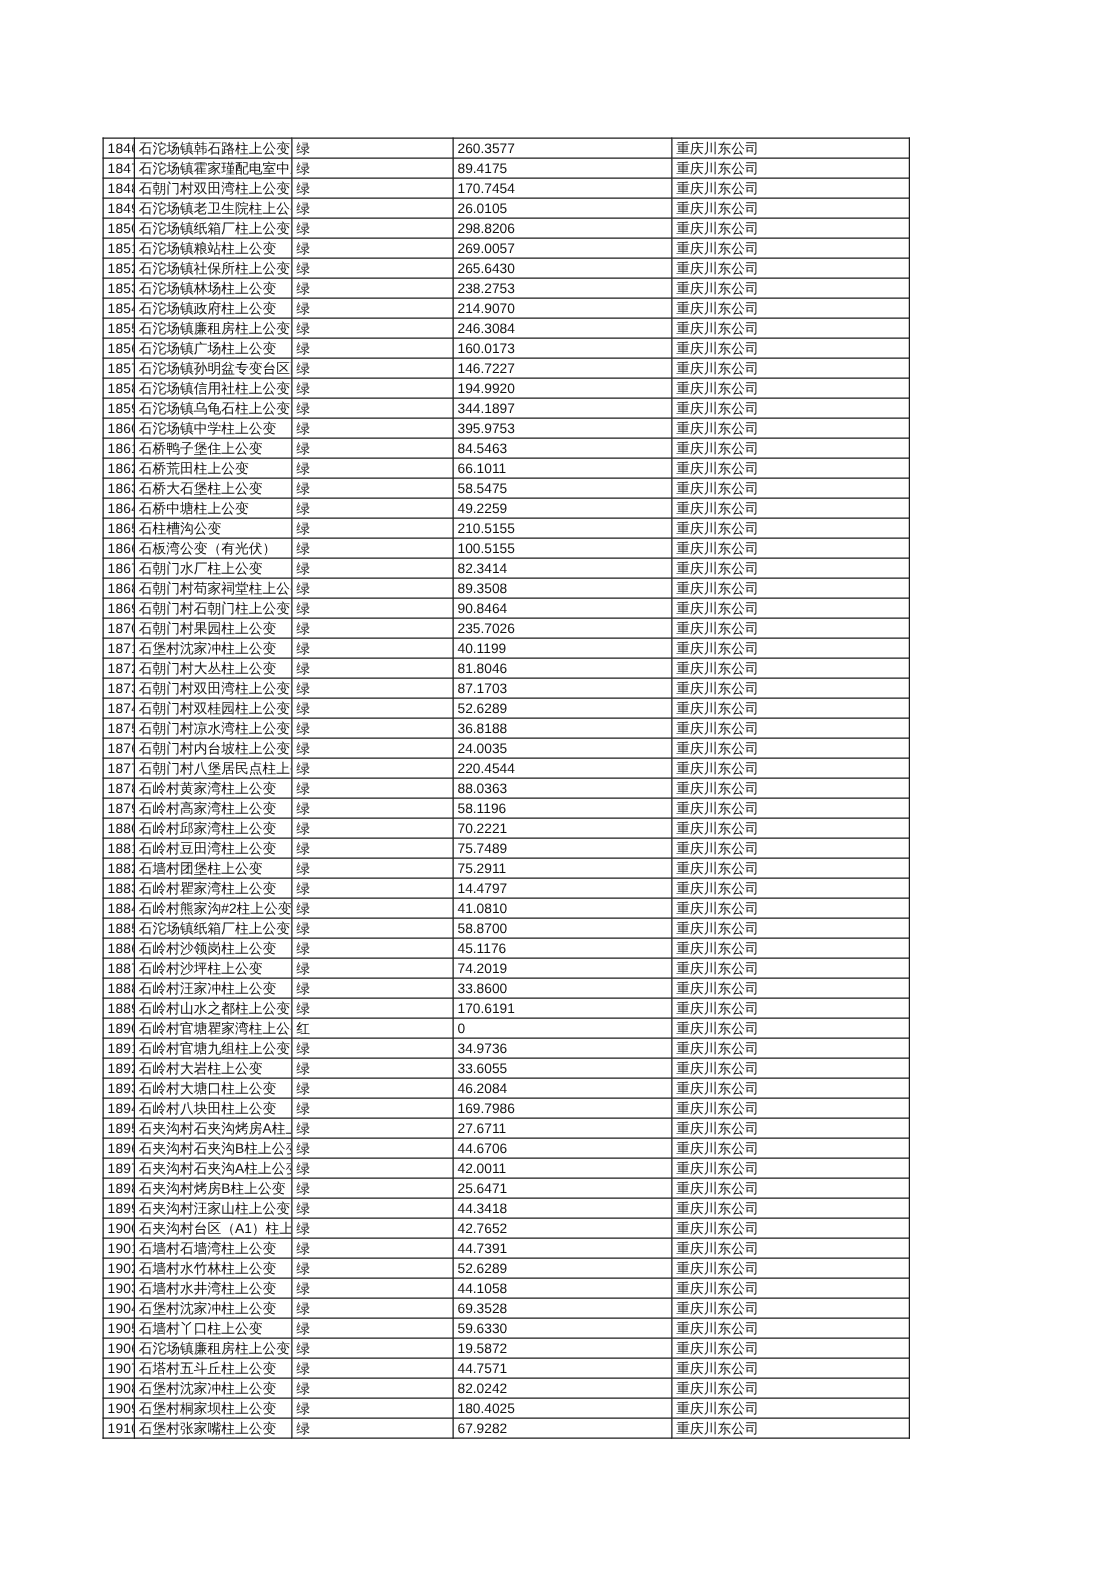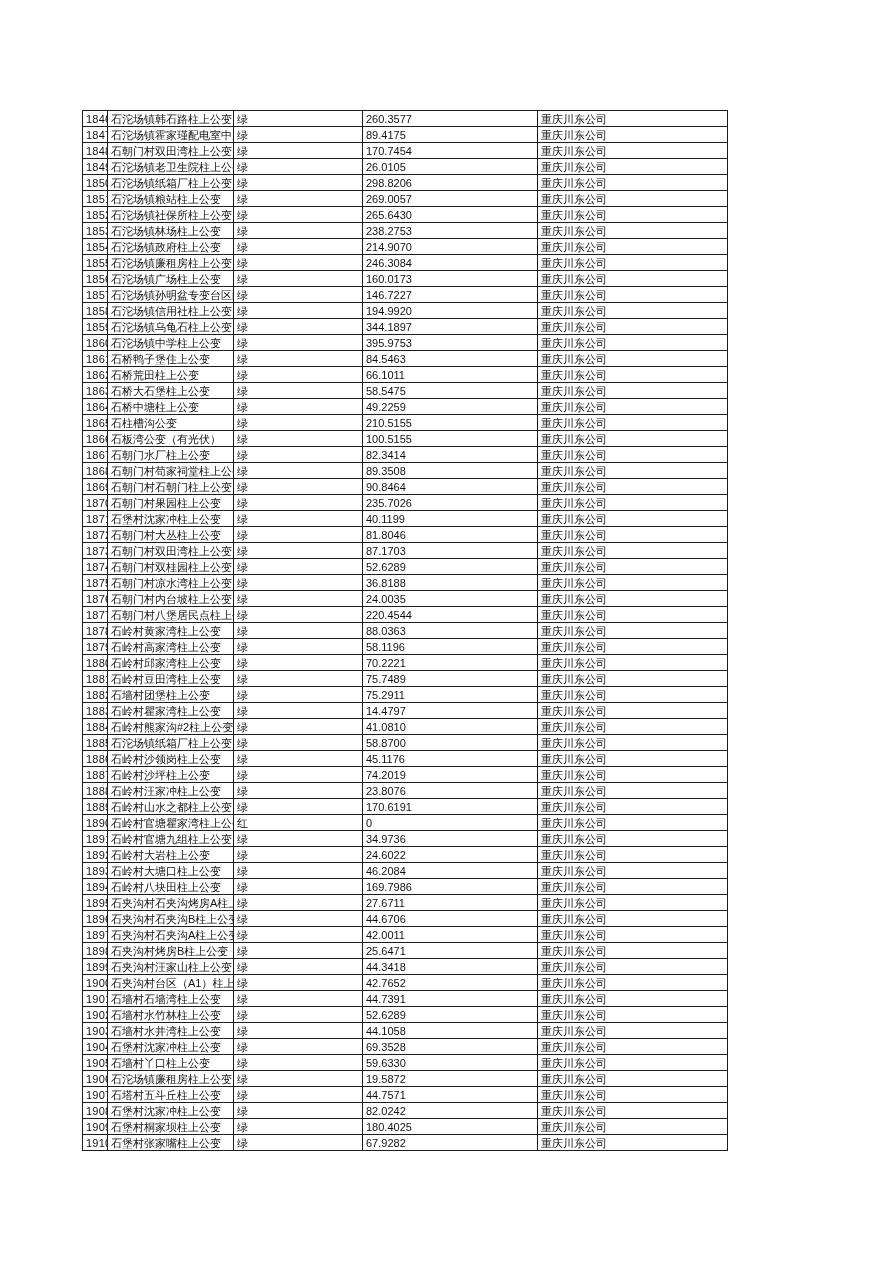--- a/index.html
+++ b/index.html
@@ -345,21 +345,21 @@
           <td class="col-no">1887</td>
           <td class="col-name">石岭村沙坪柱上公变</td>
           <td class="col-status">绿</td>
           <td class="col-value">74.2019</td>
           <td class="col-company">重庆川东公司</td>
         </tr>
         <tr>
           <td class="col-no">1888</td>
           <td class="col-name">石岭村汪家冲柱上公变</td>
           <td class="col-status">绿</td>
-          <td class="col-value">23.8076</td>
+          <td class="col-value">33.8600</td>
           <td class="col-company">重庆川东公司</td>
         </tr>
         <tr>
           <td class="col-no">1889</td>
           <td class="col-name">石岭村山水之都柱上公变</td>
           <td class="col-status">绿</td>
           <td class="col-value">170.6191</td>
           <td class="col-company">重庆川东公司</td>
         </tr>
         <tr>
@@ -373,21 +373,21 @@
           <td class="col-no">1891</td>
           <td class="col-name">石岭村官塘九组柱上公变</td>
           <td class="col-status">绿</td>
           <td class="col-value">34.9736</td>
           <td class="col-company">重庆川东公司</td>
         </tr>
         <tr>
           <td class="col-no">1892</td>
           <td class="col-name">石岭村大岩柱上公变</td>
           <td class="col-status">绿</td>
-          <td class="col-value">24.6022</td>
+          <td class="col-value">33.6055</td>
           <td class="col-company">重庆川东公司</td>
         </tr>
         <tr>
           <td class="col-no">1893</td>
           <td class="col-name">石岭村大塘口柱上公变</td>
           <td class="col-status">绿</td>
           <td class="col-value">46.2084</td>
           <td class="col-company">重庆川东公司</td>
         </tr>
         <tr>

